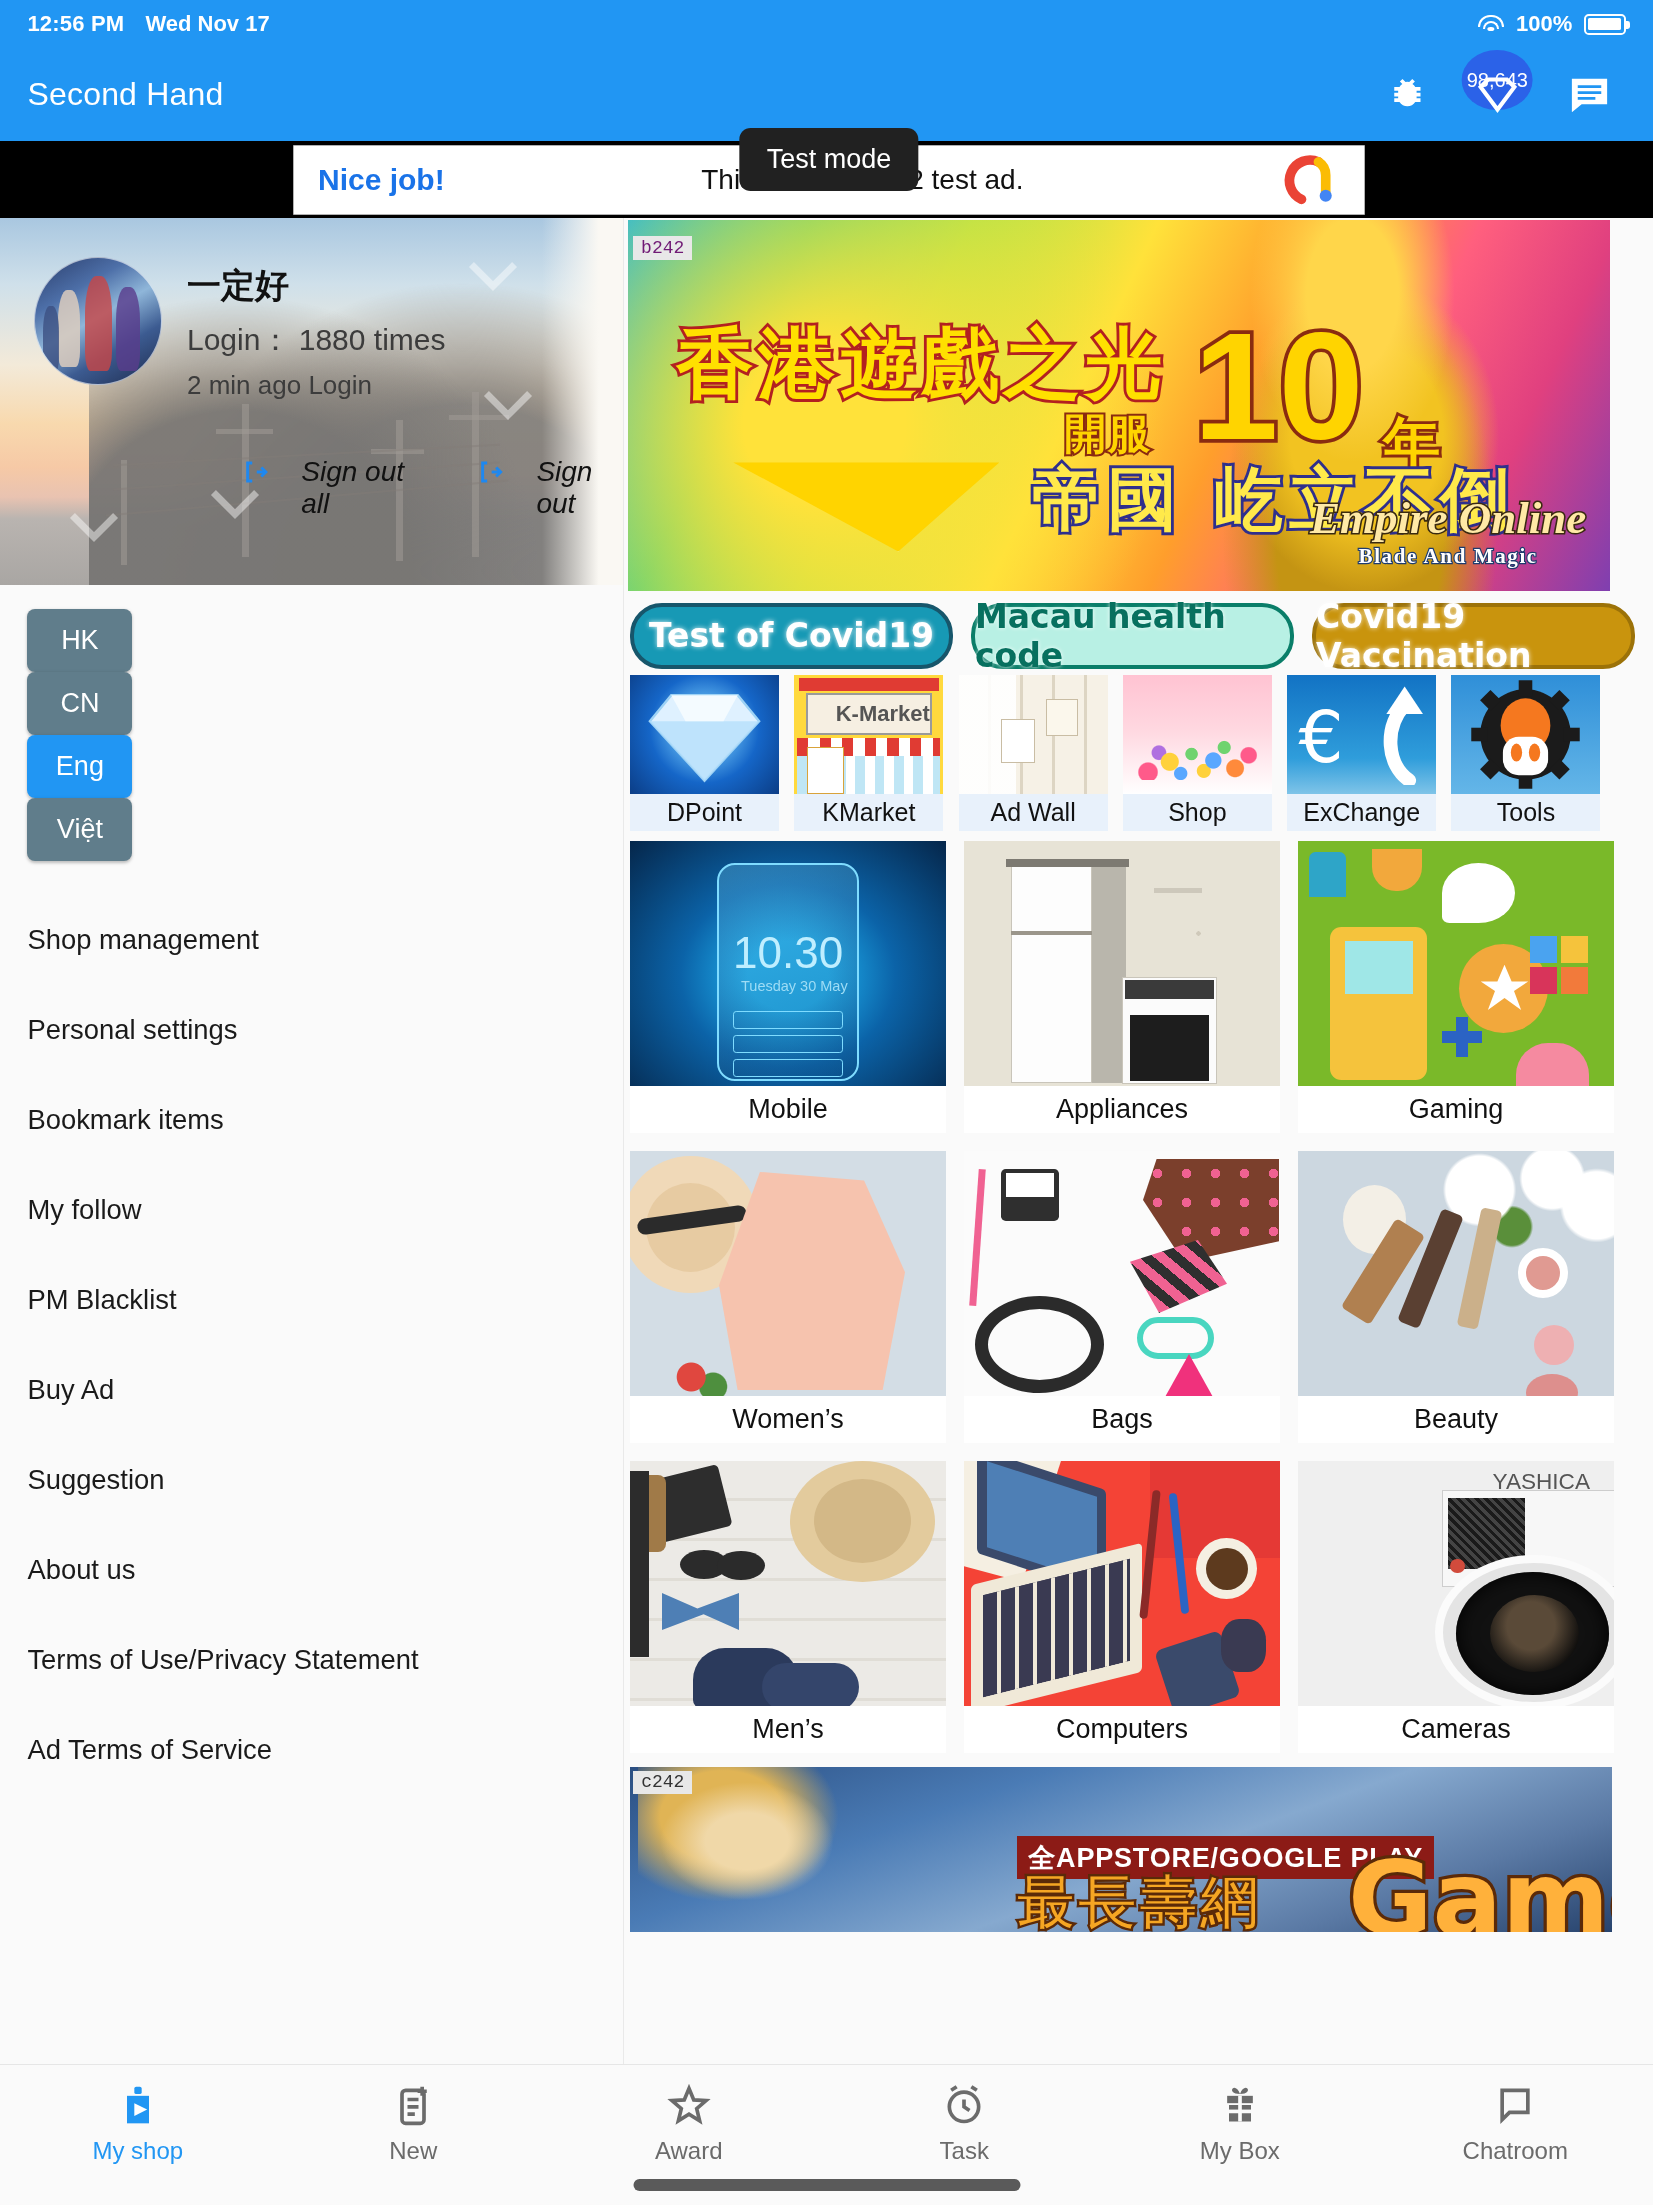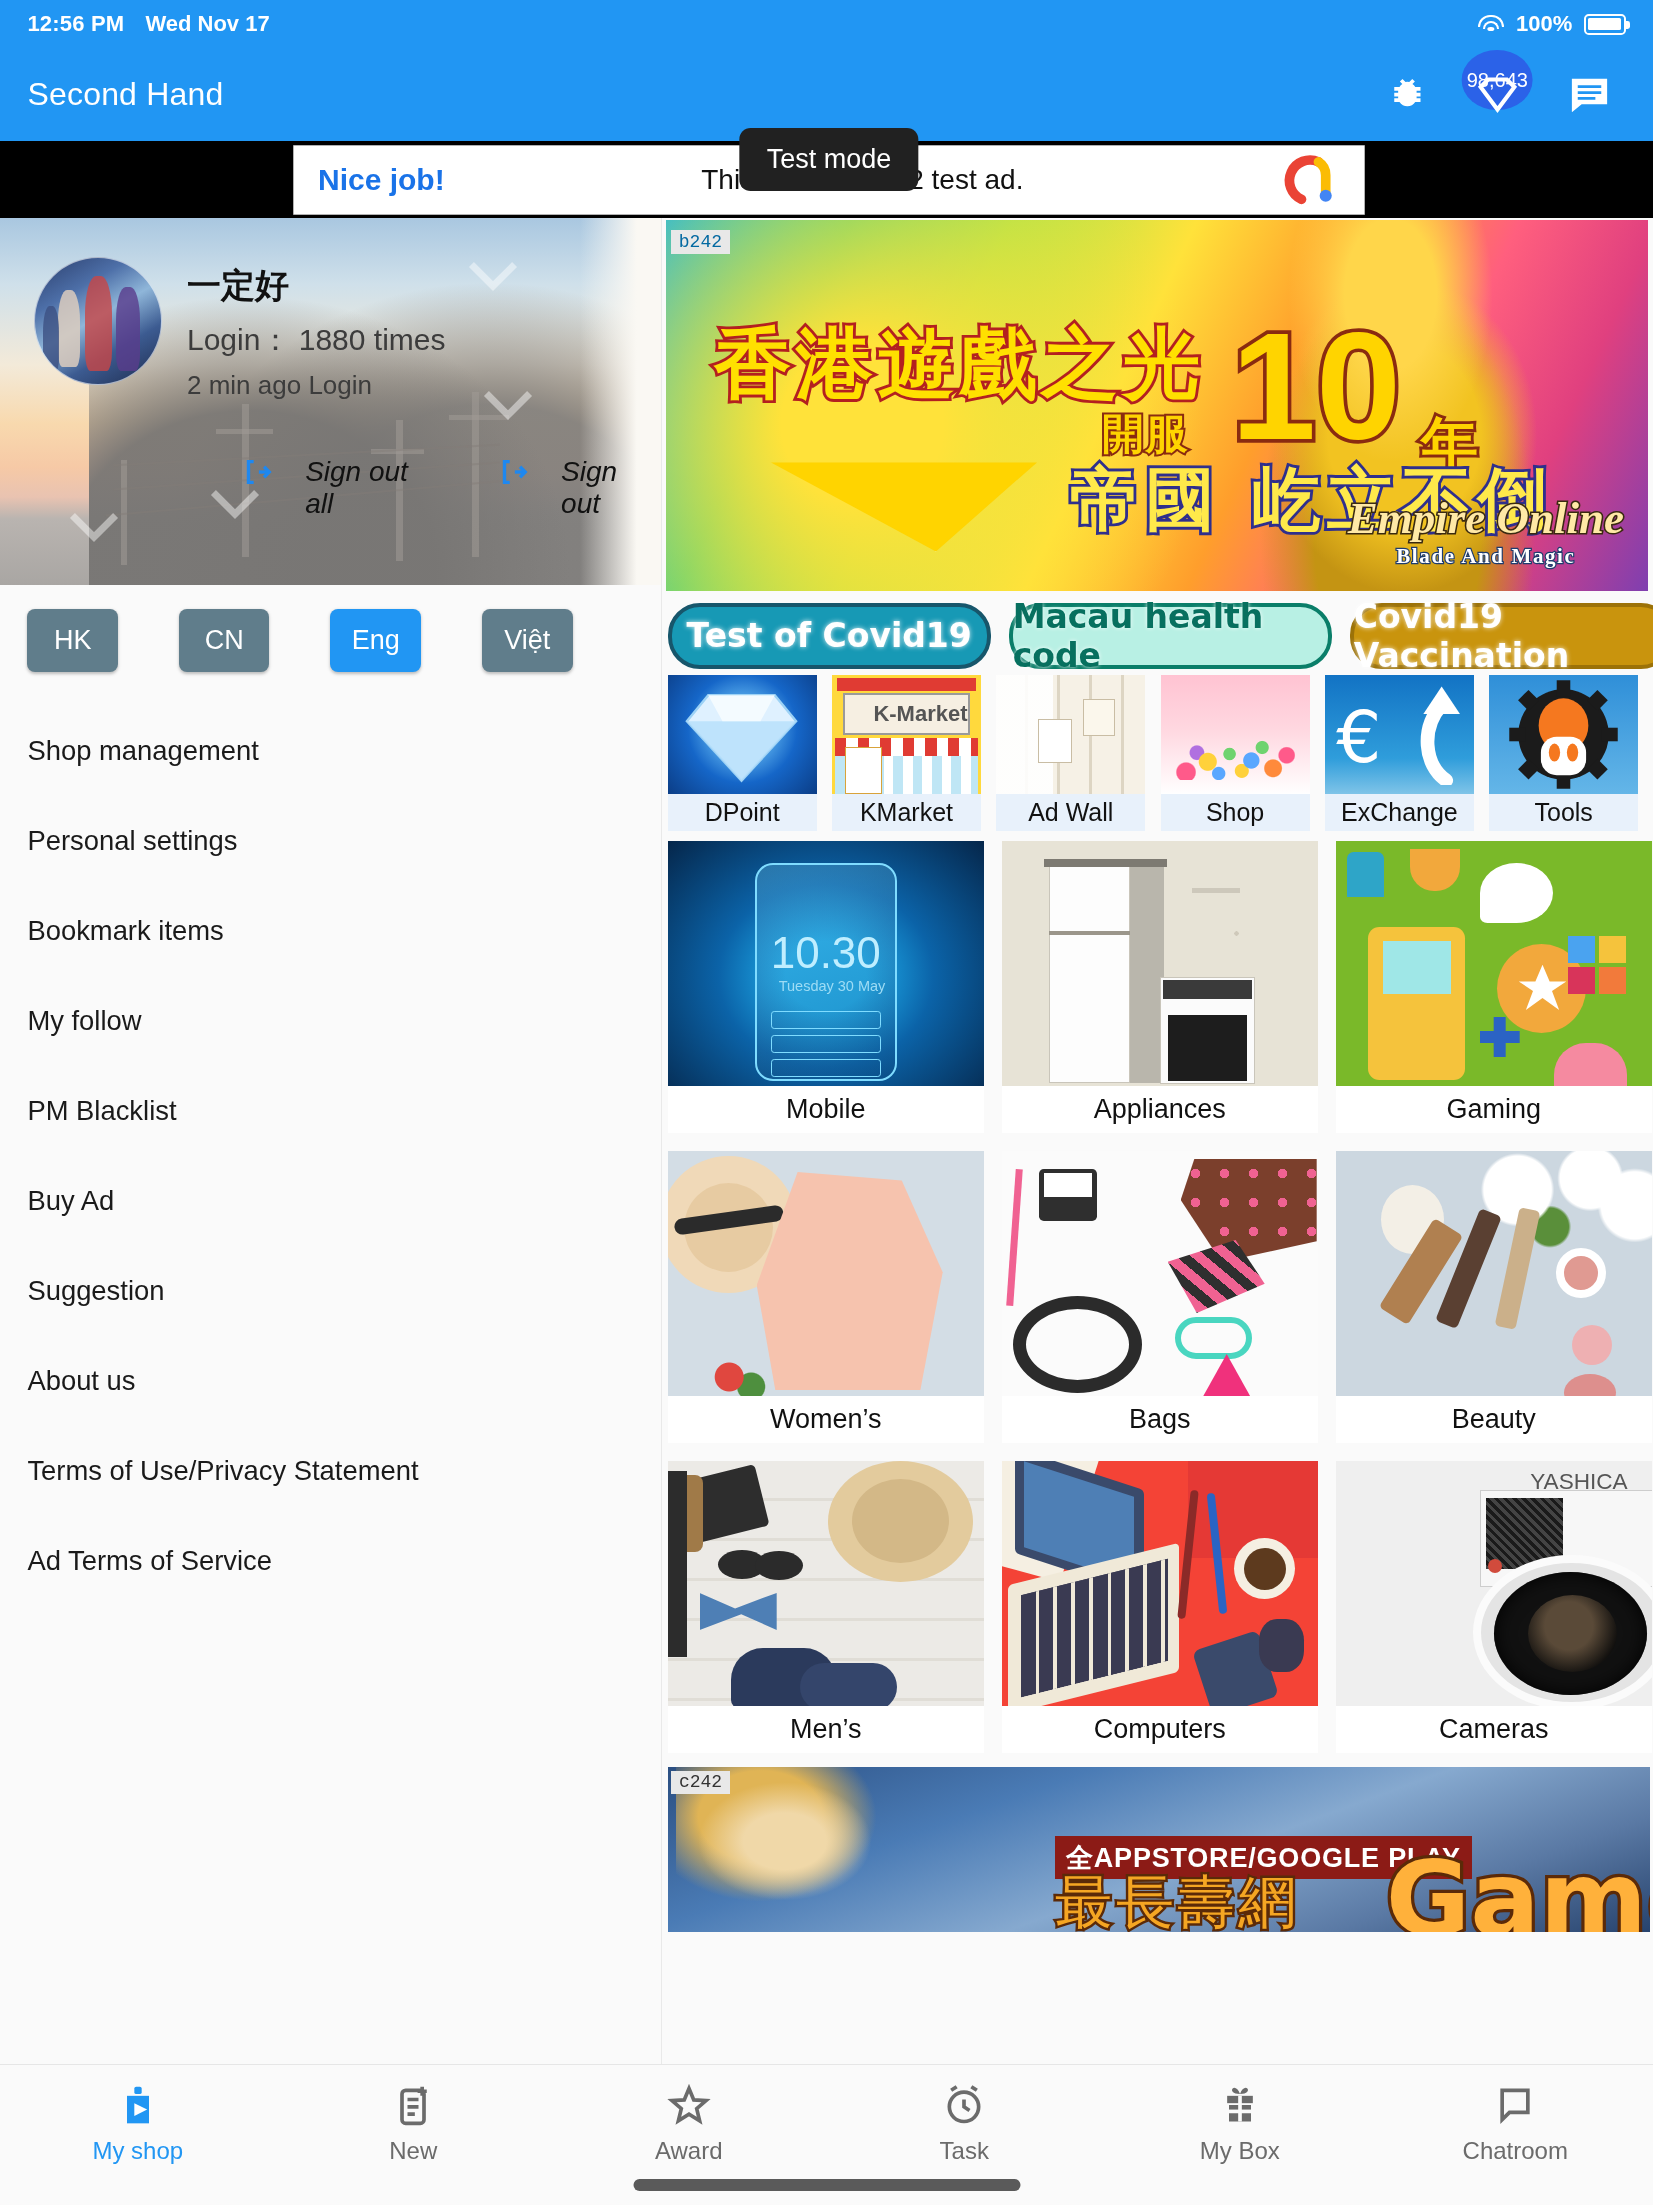--- a/index.html
+++ b/index.html
@@ -92,21 +92,21 @@
     background:linear-gradient(150deg,#2a3d6b 0%,#4d6fa8 28%,#8fb6d9 48%,#3c5b91 70%,#1e2b4d 100%);
   }
   .avatar .fig{ position:absolute; background:rgba(220,205,190,.85); border-radius:40% 40% 20% 20%; }
   .prof-name{ position:absolute; left:187px; top:45px; font-size:34px; color:#111; font-weight:600;}
   .prof-login{ position:absolute; left:187px; top:102px; font-size:30px; color:#3c3c3c; }
   .prof-last{ position:absolute; left:187px; top:152px; font-size:26px; color:#3c3c3c; }
   .signout-row{ position:absolute; left:242px; top:238px; display:flex; gap:58px; align-items:center; }
   .so-item{ display:flex; gap:32px; font-size:28px; color:#111;font-style:italic; }
 
   
-  .langrow{ display:flex; gap:0; padding:24px 27.4px 0 27.4px; }
+  .langrow{ display:flex; gap:0; padding:24px 27.4px 0 27.4px;flex-direction:column; }
   .langbtn{
     width:105px;height:63px; border-radius:8px; background:#607d8b;
     color:#fff; font-size:27px; display:flex; align-items:center; justify-content:center;
     margin-right:61px; box-shadow:0 1.6px 3.2px rgba(0,0,0,.25);
   }
   .langbtn.active{ background:#2196f3; }
 
   
   .menu{ padding-top:34px; }
   .menu-item{
@@ -115,21 +115,21 @@
   }
 
   
   .banner{
     margin:2.4px 0 0 4px; height:371px; width:982px; position:relative; overflow:hidden;
     background:
       radial-gradient(circle at 20% 55%, #ffe23a 0 10%, rgba(255,226,58,0) 42%),
       linear-gradient(115deg,#11b4e8 0%, #3ecf83 16%, #a8e34a 30%, #ffe23a 46%,
         #ff9e2c 60%, #ff5f7e 74%, #e0407f 86%, #7f3fb0 100%);
   }
-  .ban-tag{ position:absolute; left:4.8px; top:10px; background:#e8e8e8; color:#0369a1;
+  .ban-tag{ position:absolute; left:4.8px; top:16px; background:#e8e8e8; color:#701a75;
      font-size:18px; padding:1.6px 8px; z-index:4; font-family:"Liberation Mono",monospace;}
   .ban-cn{
     position:absolute; left:48px; top:93px; font-size:77px; font-weight:700;
     color:#ffe000; -webkit-text-stroke:5.7px #b32020; paint-order:stroke fill;
     letter-spacing:4.8px; font-family:"DejaVu Sans",sans-serif;
   }
   .ban-10{ position:absolute; left:565px; top:89px; font-size:153px; font-weight:800;
     color:#ffd400; -webkit-text-stroke:7.3px #8a2b10; paint-order:stroke fill; line-height:1; }
   .ban-nian{ position:absolute; left:755px; top:186px; font-size:57px; font-weight:800;
     color:#ffd400; -webkit-text-stroke:5.7px #8a2b10; paint-order:stroke fill; }

